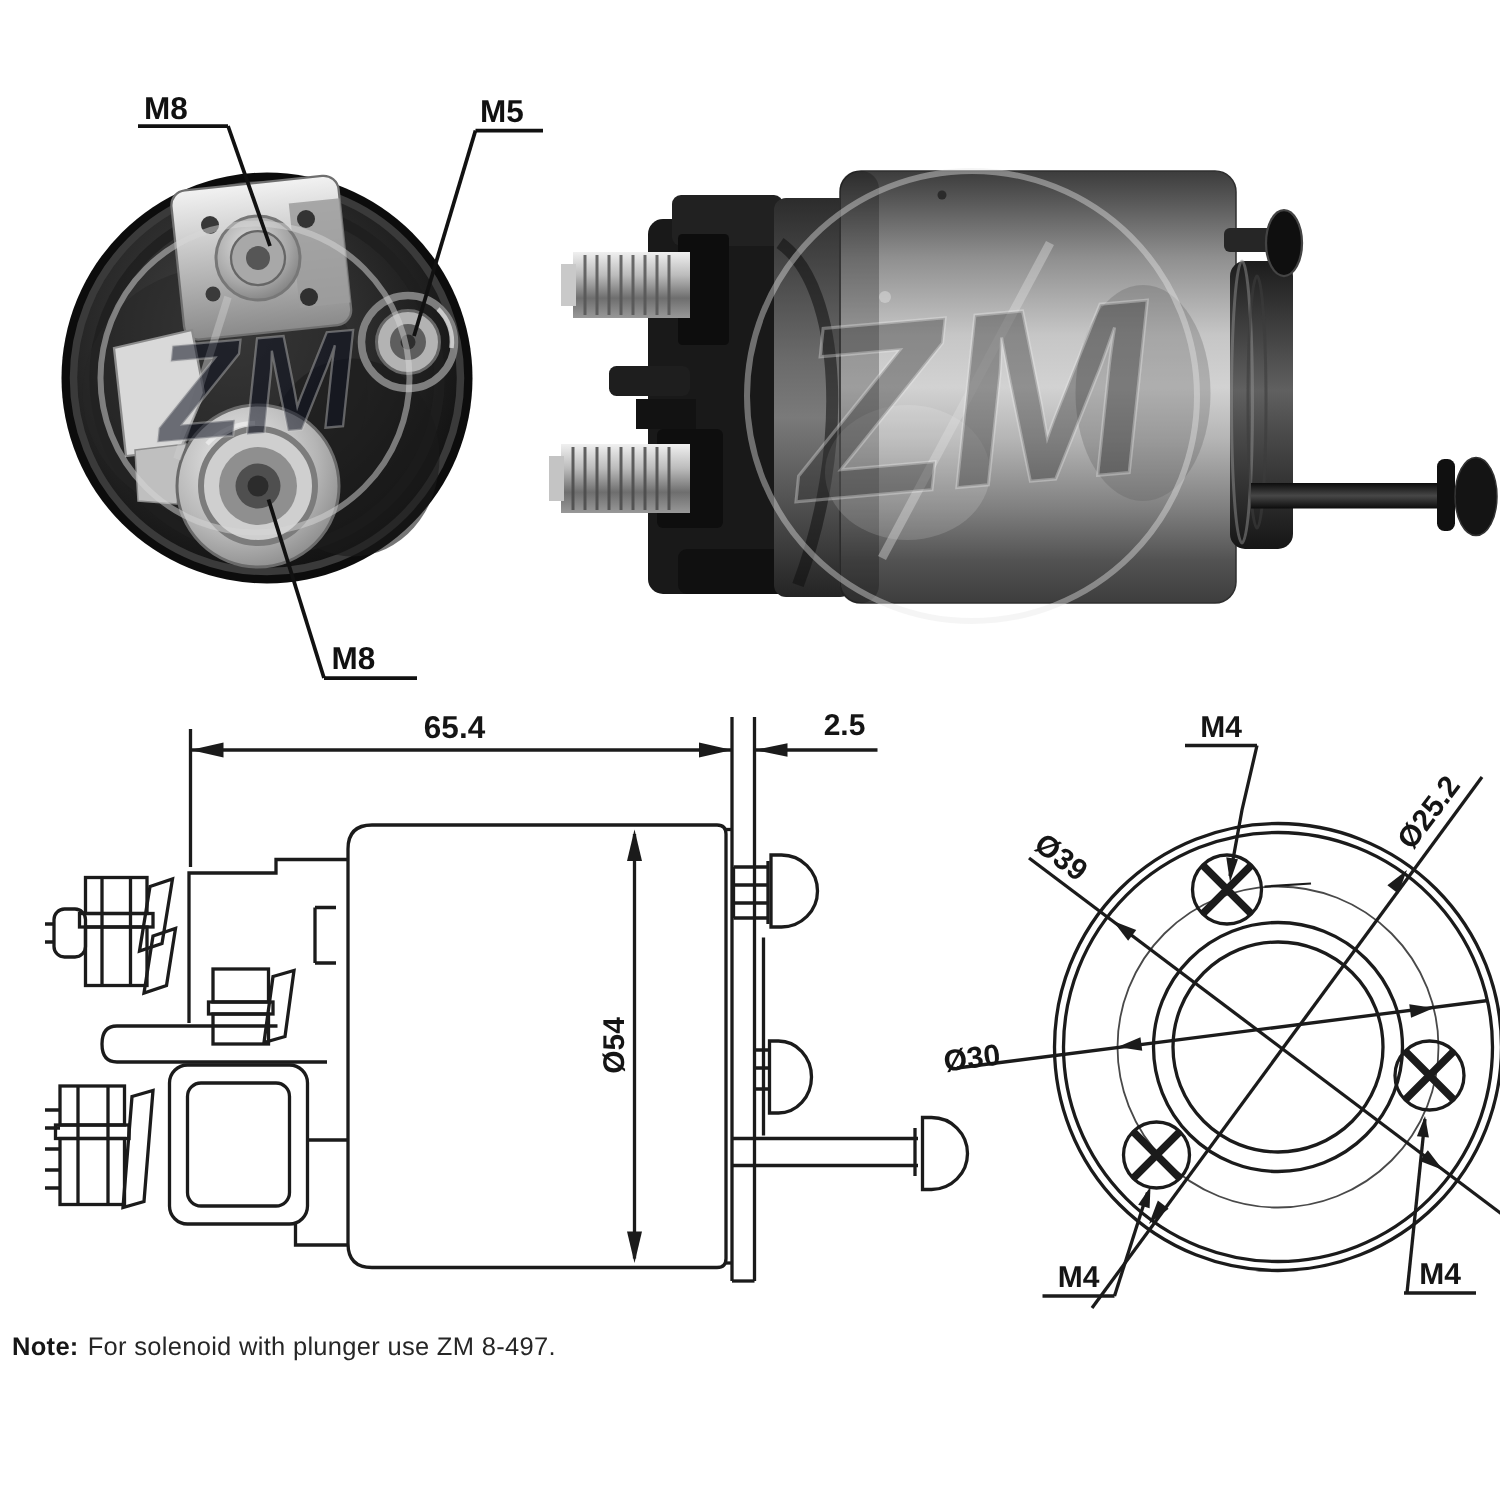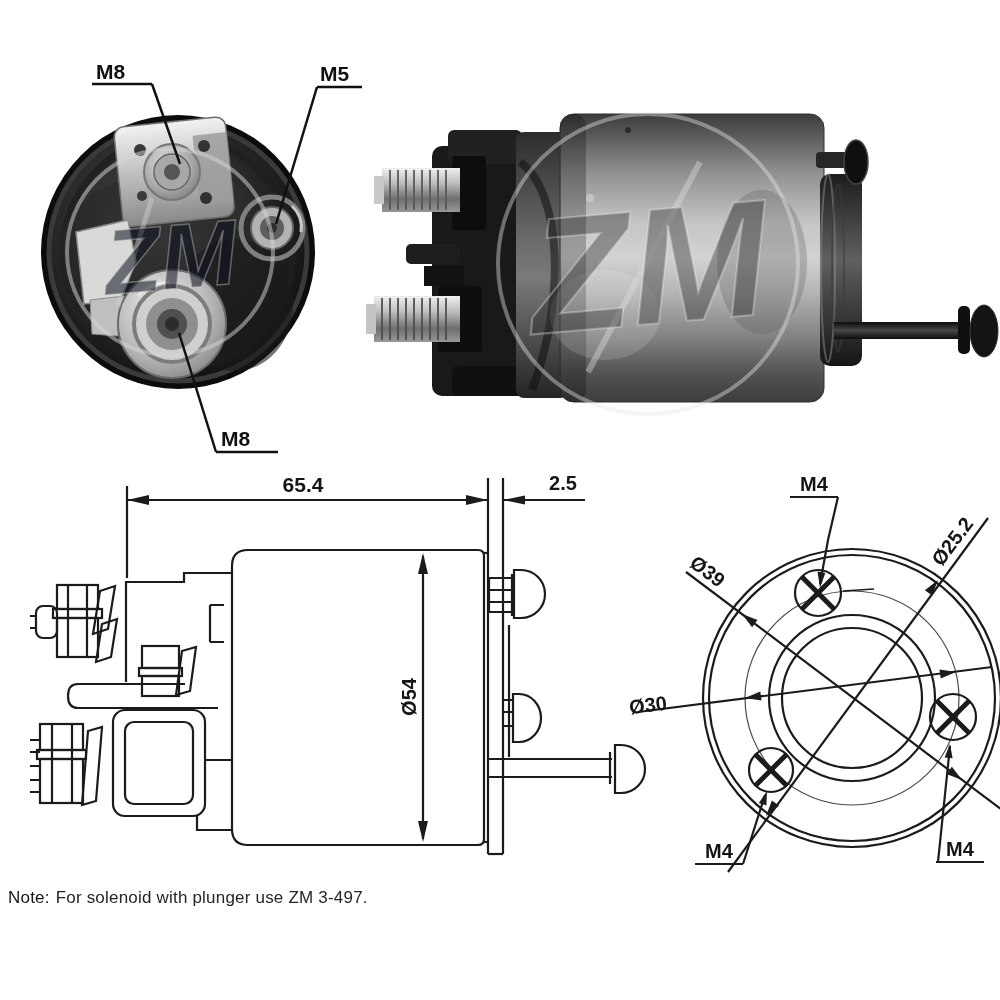--- a/index.html
+++ b/index.html
@@ -2,21 +2,21 @@
 <html><head>
 <meta charset="utf-8">
 <style>
   html,body{margin:0;padding:0;background:#ffffff;}
   .canvas{position:relative;width:1000px;height:1000px;background:#ffffff;overflow:hidden;
           font-family:"Liberation Sans",sans-serif;}
   svg{font-family:"Liberation Sans",sans-serif;}
   .notes{position:absolute;left:8px;top:886px;}
   .notes p{margin:0 0 5px 0;font-size:17px;line-height:23px;color:#262626;
            letter-spacing:.2px;}
-  .notes .np{font-weight:normal;margin-right:6px;color:#161616;margin-top:31px;}
+  .notes .np{font-weight:bold;margin-right:6px;color:#161616;margin-top:31px;}
 </style>
 </head>
 <body>
 
 <div class="canvas">
 
 <svg width="1000" height="1000" viewBox="0 0 1000 1000">
   <defs>
     <radialGradient id="gEndFace" cx="0.42" cy="0.38" r="0.8">
       <stop offset="0" stop-color="#474747"></stop>
@@ -306,16 +306,16 @@
   <text x="814" y="491" text-anchor="middle" font-size="20" font-weight="bold" fill="#151515">M4</text>
   <text x="719" y="858" text-anchor="middle" font-size="20" font-weight="bold" fill="#151515">M4</text>
   <text x="960" y="856" text-anchor="middle" font-size="20" font-weight="bold" fill="#151515">M4</text>
   <text x="707" y="578" text-anchor="middle" font-size="20" font-weight="bold" fill="#151515" transform="rotate(37 707 572)">Ø39</text>
   <text x="953" y="548" text-anchor="middle" font-size="20" font-weight="bold" fill="#151515" transform="rotate(-53 953 542)">Ø25.2</text>
   <text x="648" y="712" text-anchor="middle" font-size="20" font-weight="bold" fill="#151515" transform="rotate(-7 648 706)">Ø30</text>
 </svg>
 
 
 <div class="notes">
-  <p><span class="np">Note:</span><span>For solenoid with plunger use ZM 3-497.</span></p>
+  <p><span class="np">Note:</span><span>For solenoid with plunger use ZM 8-497.</span></p>
 </div>
 
 </div>
 
 </body></html>

